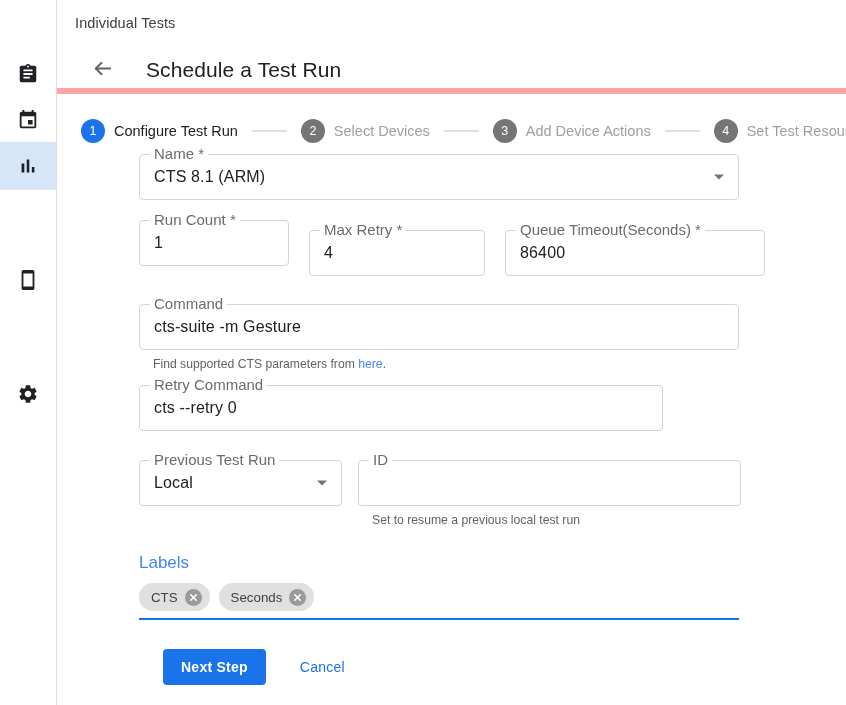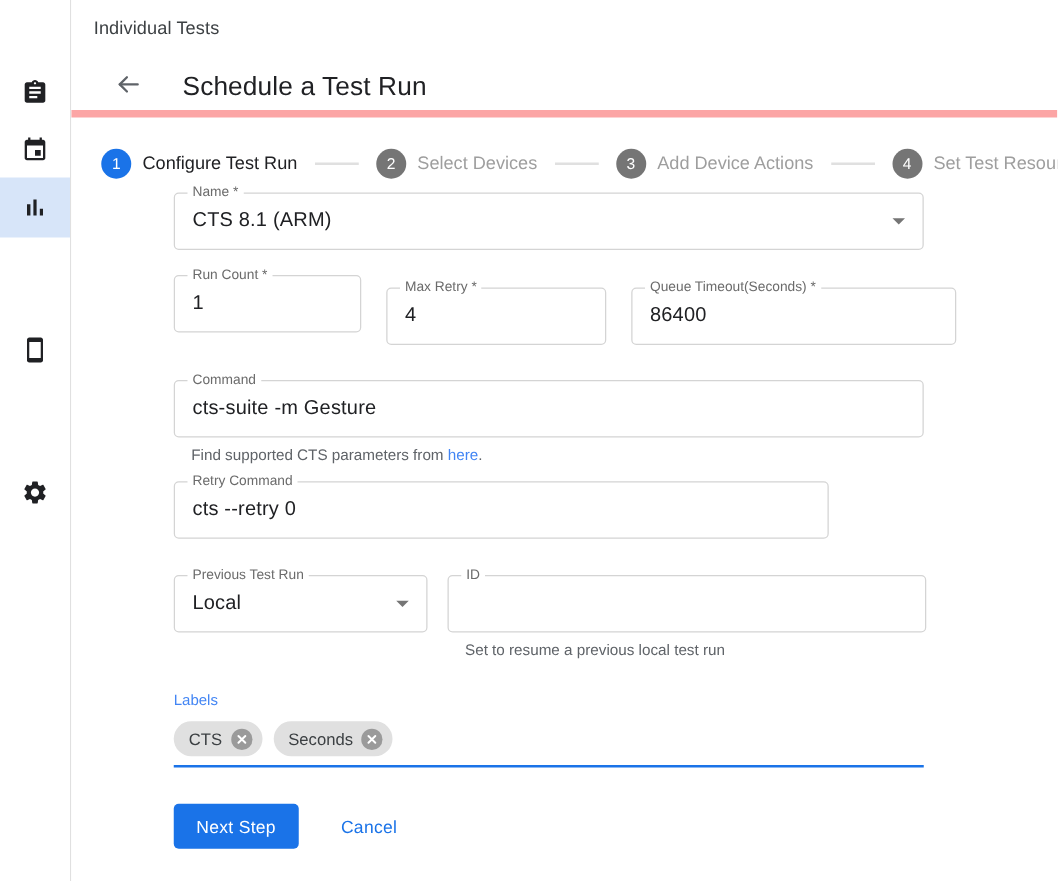--- a/index.html
+++ b/index.html
@@ -127,21 +127,21 @@
     align-items: center;
     padding: 0 14px;
     cursor: text;
   }
   .field-label {
     position: absolute;
     top: -8px;
     left: 10px;
     background: #fff;
     padding: 0 4px;
-    font-size: 11px;
+    font-size: 15px;
     color: #6b6b6b;
     line-height: 14px;
     white-space: nowrap;
     text-align: right;
   }
   .field-value {
     font-size: 16px;
     color: #202124;
     letter-spacing: .15px;
   }
@@ -160,21 +160,21 @@
     font-size: 12.2px;
     color: #5f6368;
     margin-top: 7px;
     margin-left: 14px;
   }
   .hint a { color: #4285f4; text-decoration: none; cursor: pointer; }
 
   
   .chips-field { margin-top: 26px; width: 600px; }
   .chips-label {
-    font-size: 12px;
+    font-size: 17px;
     color: #4285f4;
     margin-bottom: 10px;
   }
   .chips-row {
     display: flex;
     align-items: center;
     border-bottom: 2px solid #1a73e8;
     padding-bottom: 7px;
     min-height: 34px;
   }
@@ -209,24 +209,25 @@
     margin-top: 29px;
   }
   .btn-primary {
     background: #1a73e8;
     color: #fff;
     border: none;
     border-radius: 4px;
     height: 36px;
     padding: 0 18px;
     font-size: 14px;
-    font-weight: 400;
+    font-weight: 700;
     font-family: "Liberation Sans", sans-serif;
     cursor: pointer;
     letter-spacing: .25px;
+    margin-left: 24px;
   }
   .btn-text {
     background: transparent;
     color: #1a73e8;
     border: none;
     height: 36px;
     padding: 0 12px;
     margin-left: 22px;
     font-size: 14px;
     font-weight: 500;

